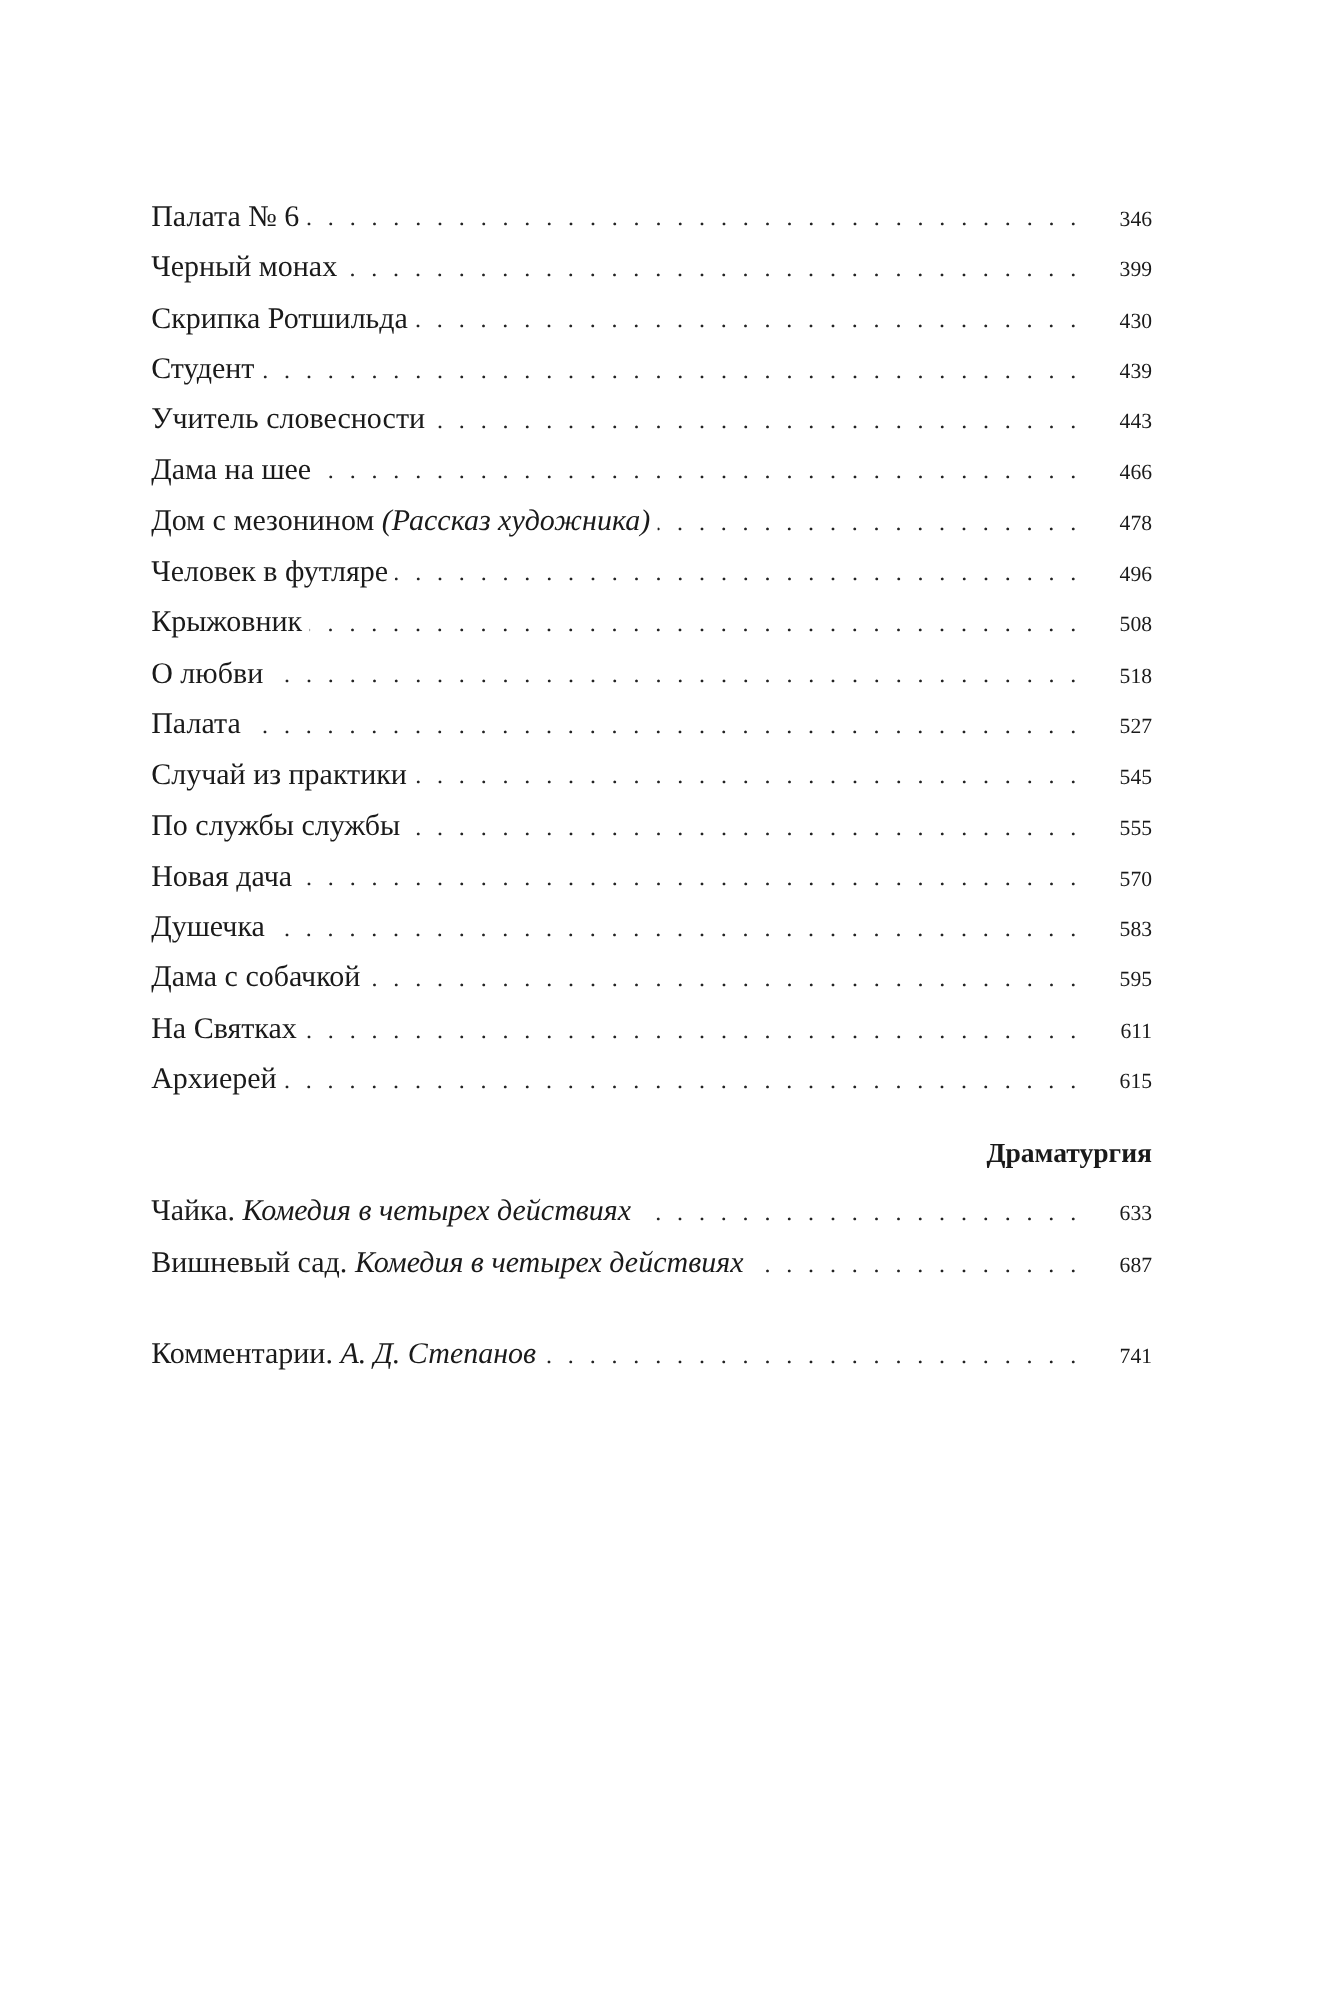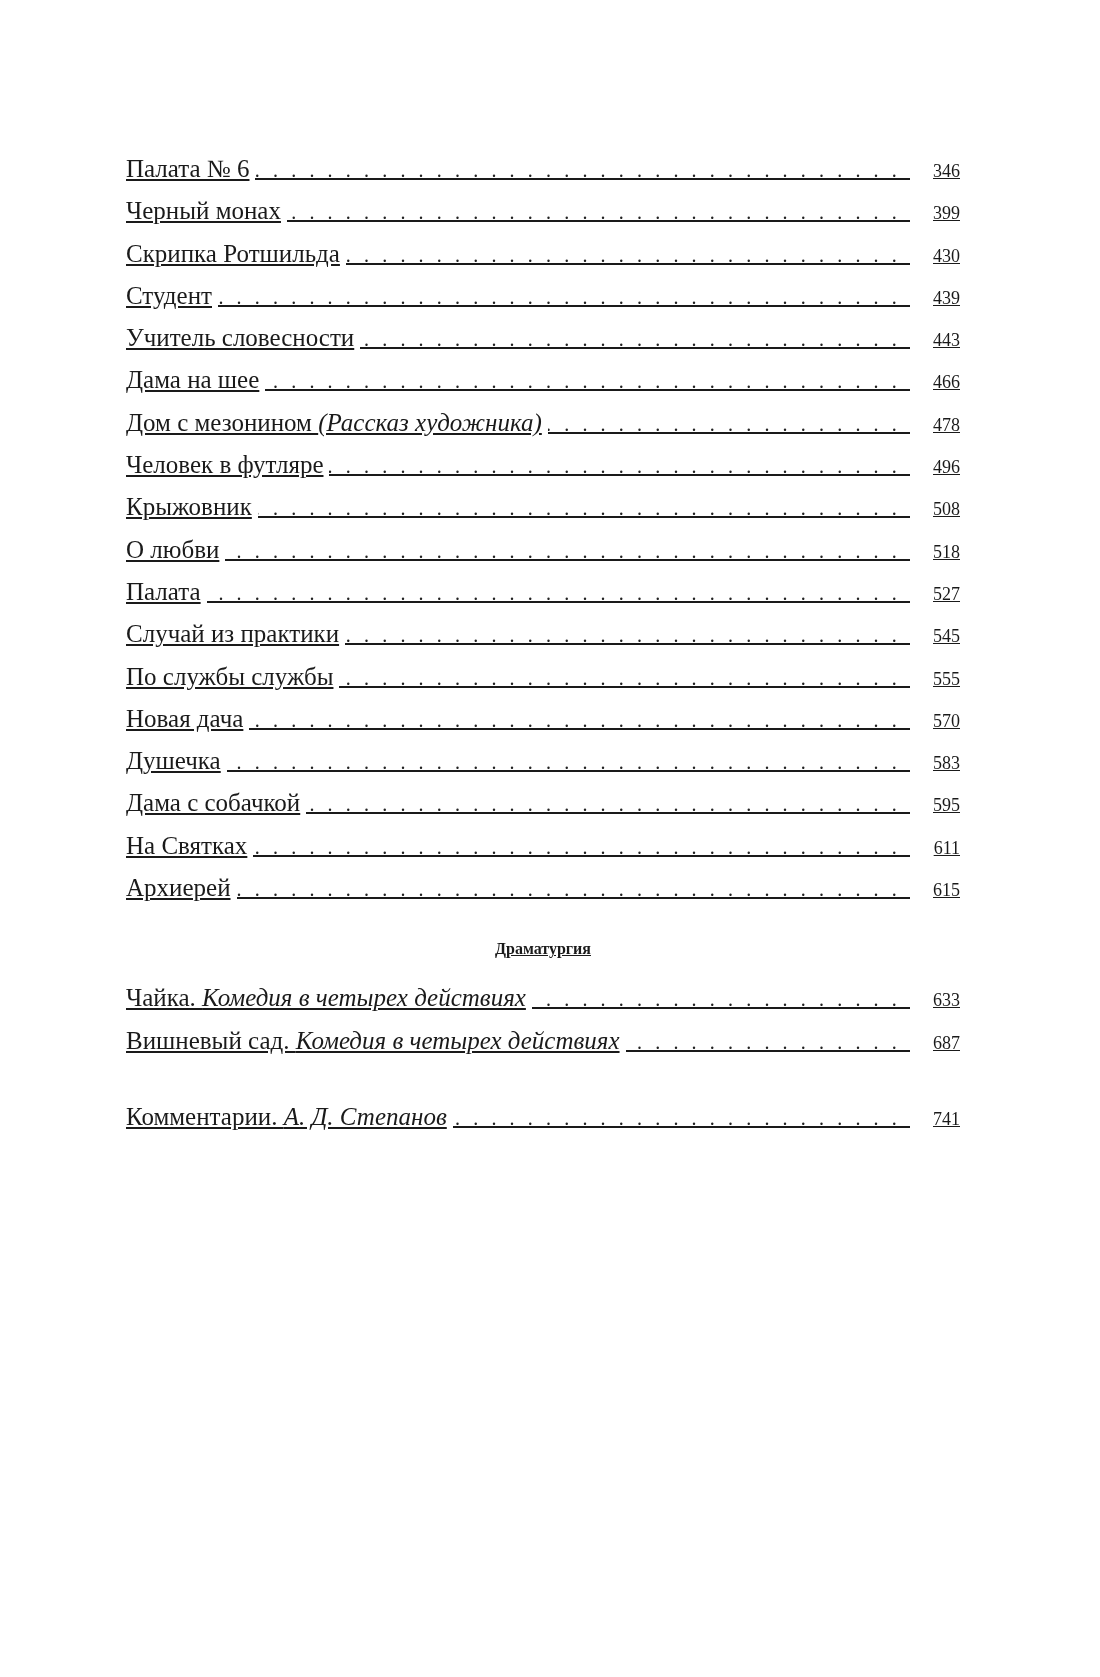--- a/index.html
+++ b/index.html
@@ -2,37 +2,37 @@
 <html><head>
 <meta charset="utf-8">
 <style>
   html, body { margin: 0; padding: 0; background: #ffffff; }
   body {
     width: 1100px; height: 1677px; position: relative; overflow: hidden;
     font-family: "DejaVu Serif", "Liberation Serif", serif;
     color: #1a1a1a;
   }
   .toc {
-    position: absolute; left: 126px; top: 148px; width: 834px; text-decoration: underline;
+    position: absolute; left: 126px; top: 160px; width: 834px;
   }
   .row {
     display: flex; align-items: baseline; height: 42.3px; line-height: 42.3px;
     font-size: 25px; font-family: "Liberation Serif", serif;
   }
   .title { white-space: nowrap; flex: 0 0 auto; }
   .title i { font-style: italic; }
   .leader {
     flex: 1 1 auto; overflow: hidden; white-space: nowrap;
     margin: 0 10px 0 6px; letter-spacing: 13.2px; font-size: 20px;
     color: #222;
     text-align: right; direction: rtl;
   }
   .page { flex: 0 0 auto; font-size: 18px; width: 40px; text-align: right; }
   .section-head {
-    text-align: center; font-weight: bold; font-size: 16px;
+    text-align: right; font-weight: bold; font-size: 23px;
     font-family: "Liberation Serif", serif;
     height: 56px; line-height: 56px; margin-top: 12px;
   }
   .gap { height: 34px; }
 </style>
 </head>
 <body>
 
 <div class="toc">
   <div id="stories">

